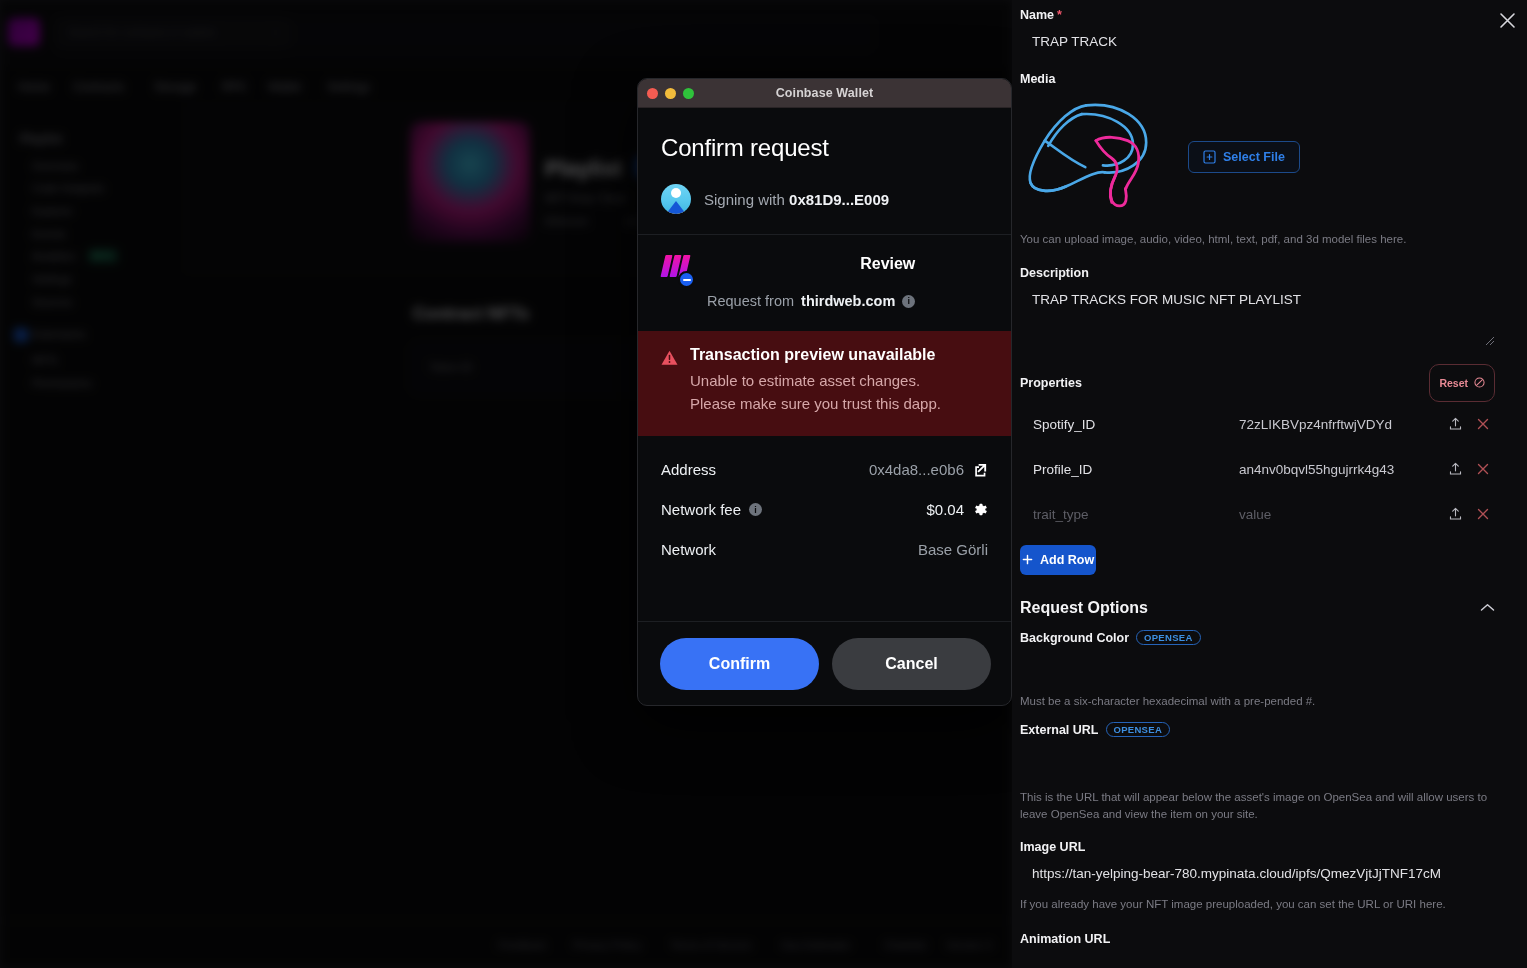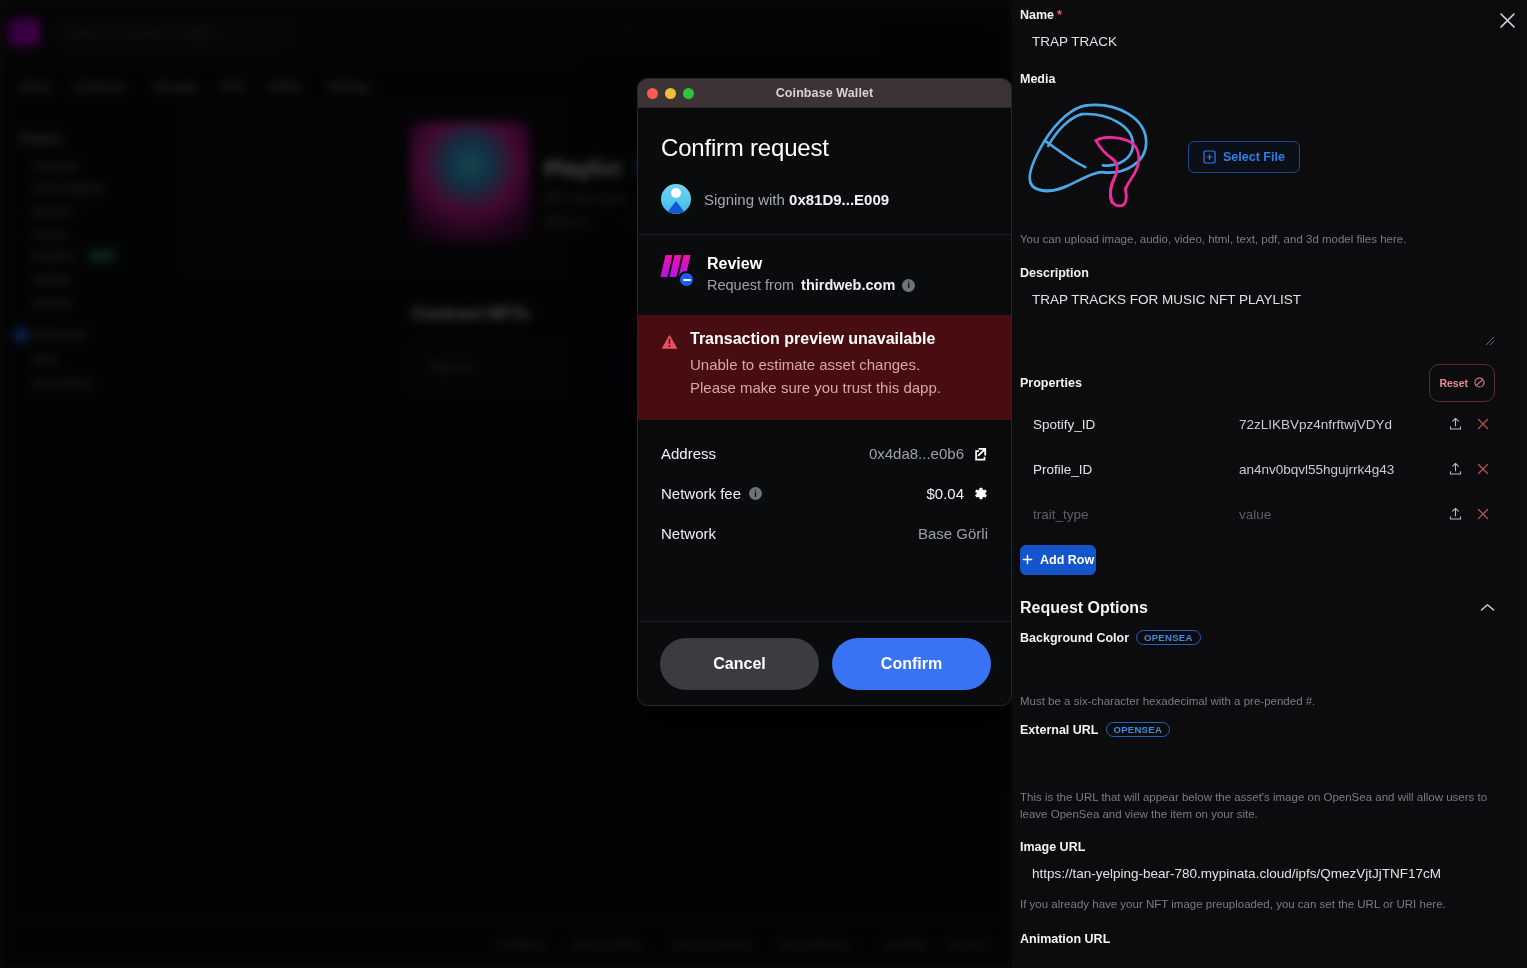--- a/index.html
+++ b/index.html
@@ -81,21 +81,21 @@
   .cb-signing-txt { font-size:15px; color:#a3a8b0; }
   .cb-signing-txt b { color:#f0f2f5; font-weight:700; }
 
   .cb-review { display:flex; gap:14px; padding:20px 23px 22px 23px; align-items:flex-start; }
   .tw-logo { width:32px; height:32px; position:relative; flex:none; }
   .tw-bar { position:absolute; top:0; width:7px; height:22px; background:linear-gradient(180deg,#f213a5,#b014e8);
             transform: skewX(-13deg); border-radius:1px;}
   .tw-badge { position:absolute; right:-2px; bottom:-1px; width:17px; height:17px; border-radius:50%;
               background:#1a5ff0; border:2px solid #0a0b0d; display:flex; align-items:center; justify-content:center; }
   .tw-badge i { display:block; width:8px; height:2px; background:#fff; border-radius:1px; }
-  .cb-review-title { font-size:16px; font-weight:700; color:#fff; margin-bottom:4px; }
+  .cb-review-title { font-size:16px; font-weight:700; color:#fff; margin-bottom:20px;text-align:right; }
   .cb-review-sub { font-size:14.5px; color:#9aa0a8; display:flex; align-items:center; gap:7px; }
   .cb-review-sub b { color:#eef1f4; font-weight:700; }
   .info-ico { width:13px; height:13px; border-radius:50%; background:#6d737c; color:#0a0b0d;
               font-size:9px; font-weight:700; display:inline-flex; align-items:center; justify-content:center;
               font-style:normal; }
 
   .cb-warn { background:#470d11; padding:15px 23px 20px 23px; display:flex; gap:12px; }
   .warn-tri { width:17px; height:16px; flex:none; margin-top:4px; }
   .cb-warn-title { font-size:16px; font-weight:700; color:#fff; margin-bottom:5px; }
   .cb-warn-body { font-size:15px; color:#d6a7a9; line-height:1.55; }
@@ -312,22 +312,22 @@
           </span>
         </div>
         <div class="cb-row">
           <span class="cb-row-label">Network</span>
           <span class="cb-row-val">Base Görli</span>
         </div>
       </div>
     </div>
 
     <div class="cb-footer">
+      <button class="btn btn-confirm">Confirm</button>
       <button class="btn btn-cancel">Cancel</button>
-      <button class="btn btn-confirm">Confirm</button>
     </div>
   </div>
 
   <div class="panel">
 
     <span class="close-x">
       <svg width="17" height="17" viewBox="0 0 17 17">
         <path d="M2 2 L15 15 M15 2 L2 15" stroke="#d8d8dd" stroke-width="1.6" stroke-linecap="round"></path>
       </svg>
     </span>

